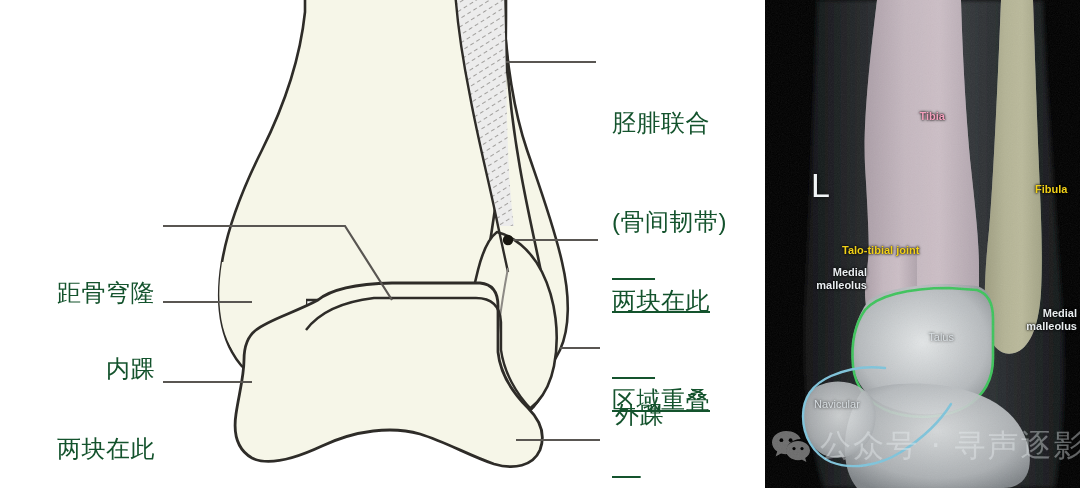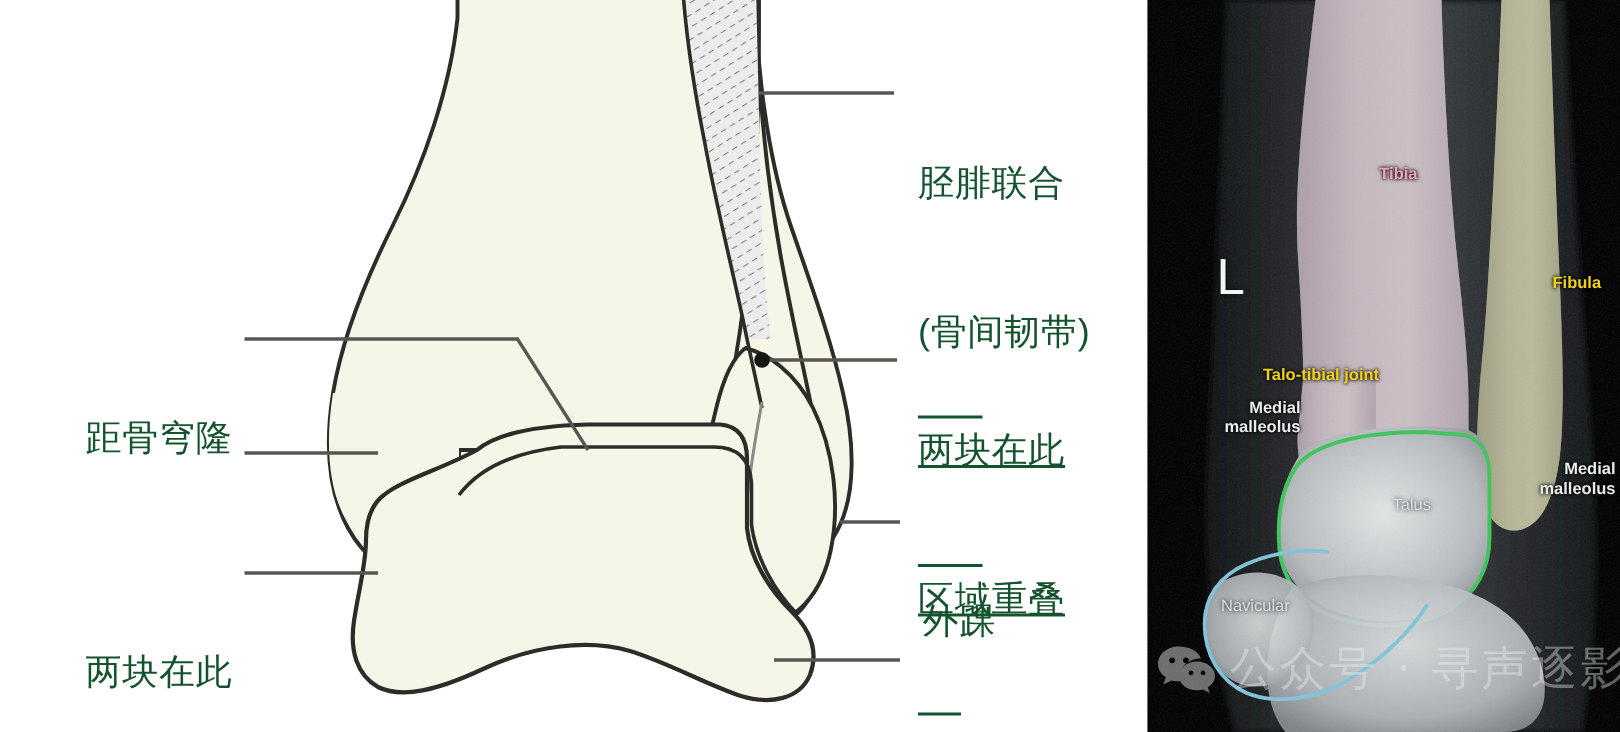--- a/index.html
+++ b/index.html
@@ -239,20 +239,23 @@
 
     <div class="dlabel right-al" style="left:0px; top:210px; width:155px;">
       <div>距骨穹隆</div>
     </div>
 
     <div class="dlabel left-al" style="left:612px; top:218px;text-decoration:underline;">
       <div>两块在此</div>
       <div>区域重叠</div>
     </div>
 
+    <div class="dlabel right-al" style="left:0px; top:286px; width:155px;">
+      <div>内踝</div>
+    </div>
 
     <div class="dlabel left-al" style="left:615px; top:332px;">
       <div>外踝</div>
     </div>
 
     <div class="dlabel right-al" style="left:0px; top:366px; width:155px;">
       <div>两块在此</div>
     </div>
 
     <div class="dlabel left-al" style="left:612px; top:424px;">

